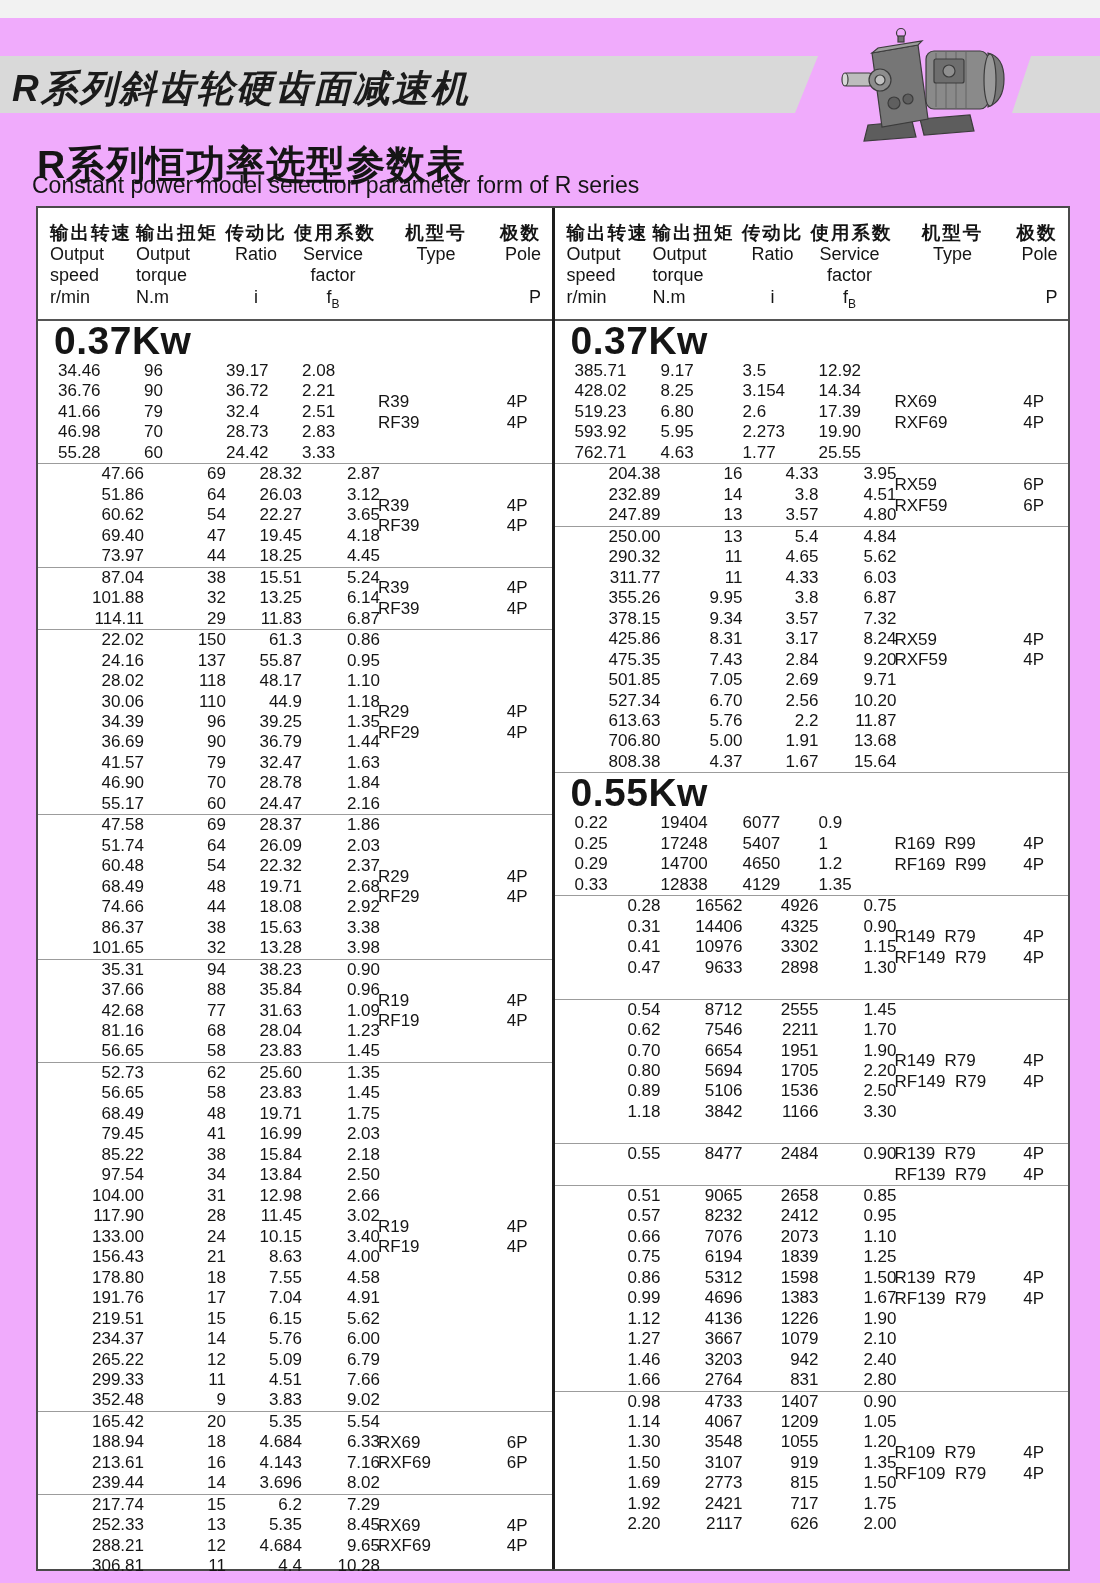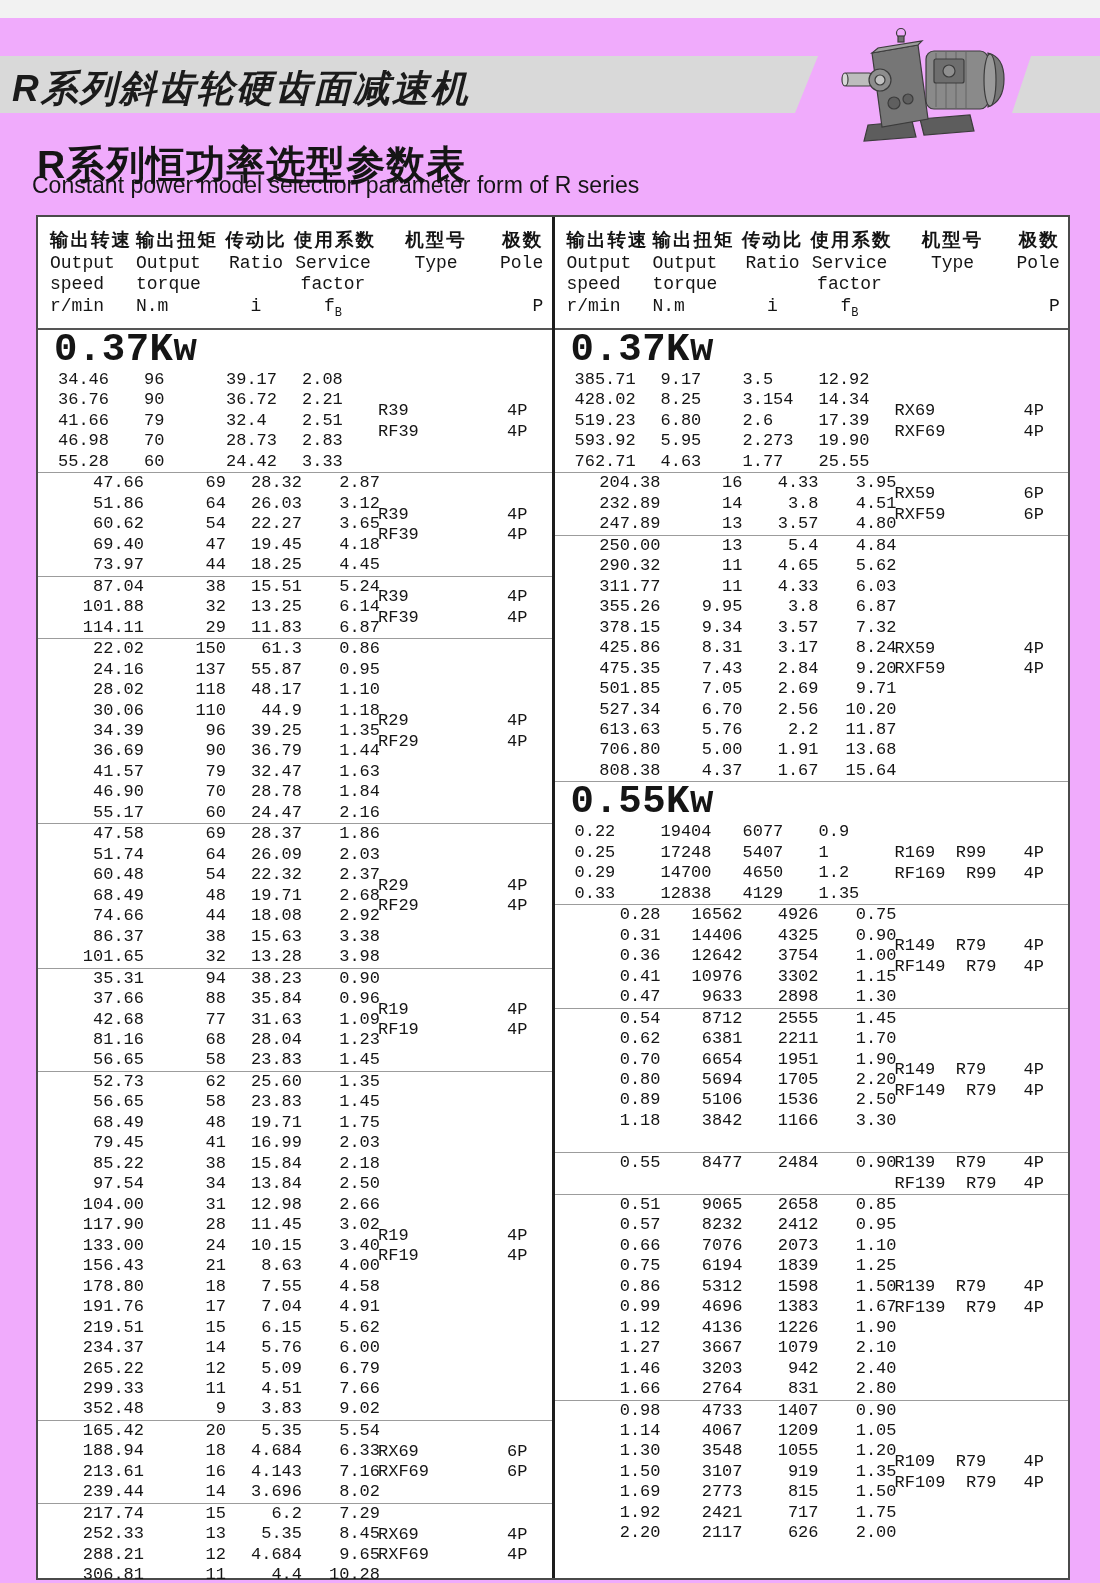--- a/index.html
+++ b/index.html
@@ -30,23 +30,23 @@
     position:absolute; top:120px; left:37px; margin:0;
     font-size:39px; font-weight:700; letter-spacing:1px; white-space:nowrap;
   }
   .sec-en {
     position:absolute; top:154px; left:32px;
     font-size:23px; font-weight:400; white-space:nowrap;
   }
   
   .param-table {
     --rh:20.47px;
-    position:absolute; top:197px; left:36px; width:1030px; height:1361px;
+    position:absolute; top:188px; left:36px; width:1030px; height:1361px;
     border:2px solid #4a4a4a; background:#fff;
-    display:flex; box-sizing:content-box; font-size:17px;font-family:Liberation Mono, monospace;
+    display:flex; box-sizing:content-box; font-size:17px;
   }
   .half { flex:1 1 0; min-width:0; }
   .t-divider { width:3px; background:#1c1c1c; flex:0 0 auto; }
   .thead {
     display:grid; grid-template-columns:86px 82px 76px 78px 128px 1fr;
     padding:14px 0 0 12px; height:113px; box-sizing:border-box;
     border-bottom:2px solid #555;
   }
   .hcell { overflow:visible; }
   .hcell div { line-height:21.5px; height:21.5px; white-space:nowrap; }
@@ -788,26 +788,20 @@
             <span class="cell">4926</span>
             <span class="cell">0.75</span>
           </div>
           <div class="row">
             <span class="cell">0.31</span>
             <span class="cell">14406</span>
             <span class="cell">4325</span>
             <span class="cell">0.90</span>
           </div>
           <div class="row">
-            <span class="cell">0.36</span>
-            <span class="cell">12642</span>
-            <span class="cell">3754</span>
-            <span class="cell">1.00</span>
-          </div>
-          <div class="row">
             <span class="cell">0.41</span>
             <span class="cell">10976</span>
             <span class="cell">3302</span>
             <span class="cell">1.15</span>
           </div>
           <div class="row">
             <span class="cell">0.47</span>
             <span class="cell">9633</span>
             <span class="cell">2898</span>
             <span class="cell">1.30</span>
@@ -819,21 +813,21 @@
         </div>
         <div class="group sep" style="min-height: 143.29px;">
           <div class="row">
             <span class="cell">0.54</span>
             <span class="cell">8712</span>
             <span class="cell">2555</span>
             <span class="cell">1.45</span>
           </div>
           <div class="row">
             <span class="cell">0.62</span>
-            <span class="cell">6381</span>
+            <span class="cell">7546</span>
             <span class="cell">2211</span>
             <span class="cell">1.70</span>
           </div>
           <div class="row">
             <span class="cell">0.70</span>
             <span class="cell">6654</span>
             <span class="cell">1951</span>
             <span class="cell">1.90</span>
           </div>
           <div class="row">

